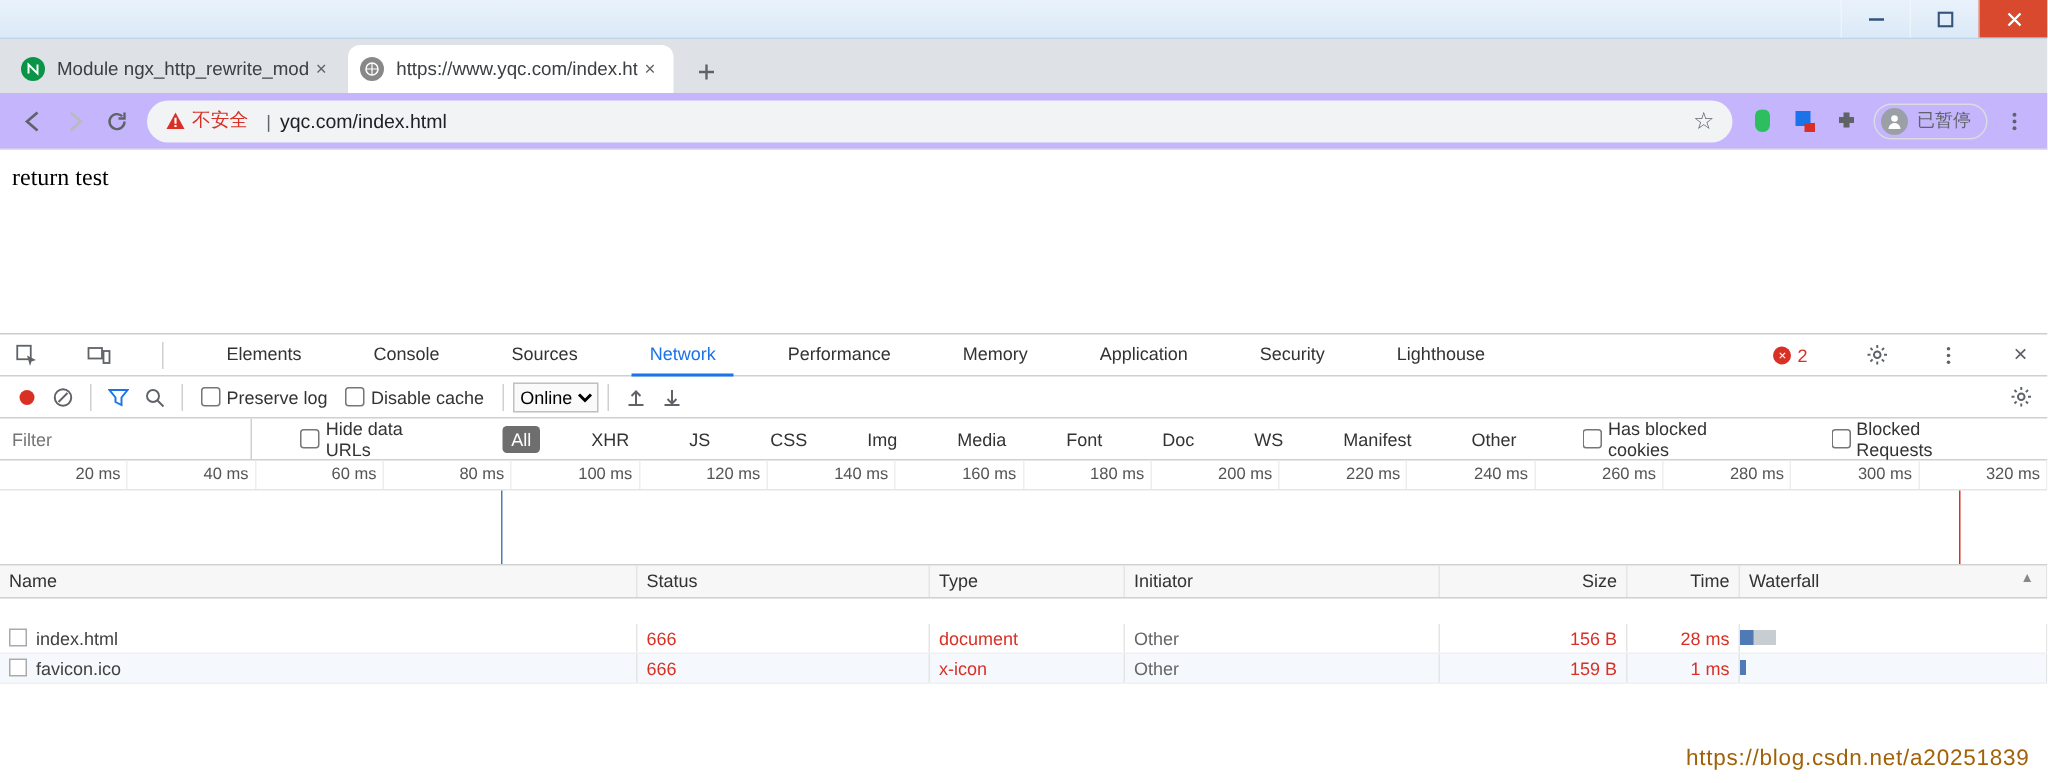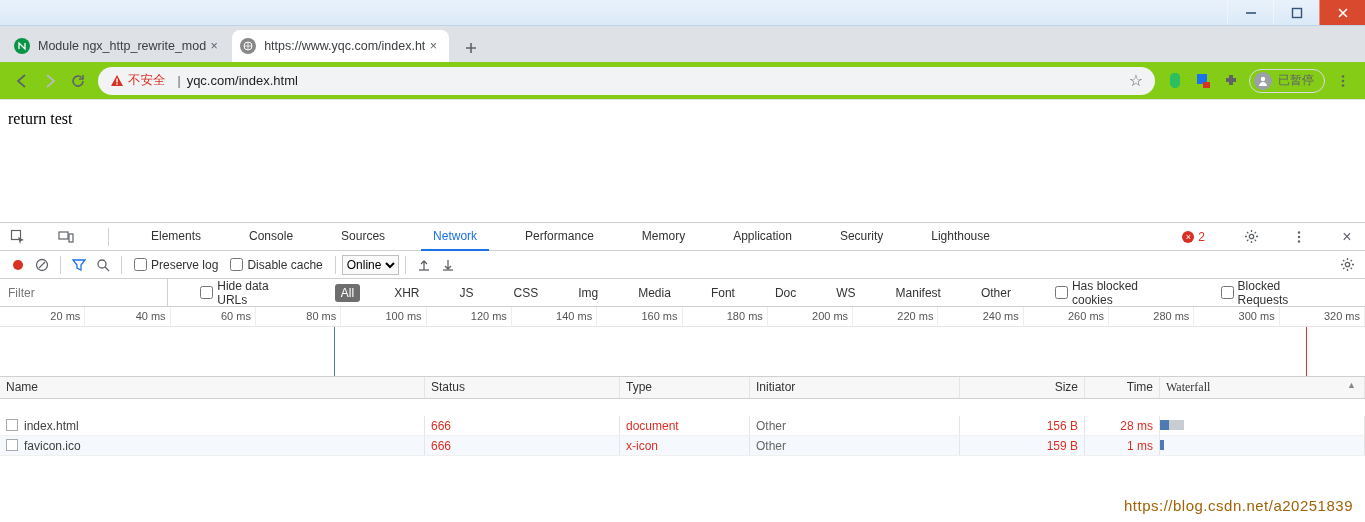--- a/index.html
+++ b/index.html
@@ -19,21 +19,21 @@
   .tabstrip { height:36px; background:#dee1e6; display:flex; align-items:flex-end; padding-left:6px; }
   .btab { height:32px; min-width:210px; max-width:230px; background:#dee1e6; border-top-left-radius:8px; border-top-right-radius:8px;
           display:flex; align-items:center; padding:0 8px; margin-right:2px; font-size:12.5px; color:#3c4043; position:relative;}
   .btab.active { background:#fff; }
   .btab .fav { width:16px; height:16px; margin-right:8px; display:flex; align-items:center; justify-content:center; border-radius:50%;}
   .btab .title { flex:1; white-space:nowrap; overflow:hidden; text-overflow:clip; }
   .btab .tclose { width:16px;height:16px;display:flex;align-items:center;justify-content:center;color:#5f6368;border-radius:50%;}
   .newtab { width:28px;height:28px;margin-left:6px;display:flex;align-items:center;justify-content:center;color:#5f6368;border-radius:50%;}
 
   
-  .addrbar { height:38px; background:#84cc16; display:flex; align-items:center; padding:0 8px; border-bottom:1px solid #e0e0e0;}
+  .addrbar { height:38px; background:#c4b5fd; display:flex; align-items:center; padding:0 8px; border-bottom:1px solid #e0e0e0;}
   .navbtn { width:28px;height:28px;display:flex;align-items:center;justify-content:center;color:#5f6368;border-radius:50%; }
   .navbtn.disabled { color:#b8bbbe; }
   .omnibox { flex:1; height:28px; background:#f1f3f4; border-radius:14px; display:flex; align-items:center; padding:0 12px; margin:0 6px;}
   .omnibox .warn { display:flex; align-items:center; color:#d93025; font-size:12.5px; margin-right:6px;}
   .omnibox .warn svg { margin-right:4px;}
   .omnibox .sep { color:#5f6368; margin:0 6px;}
   .omnibox .url { color:#202124; font-size:13px;}
   .omnibox .spacer { flex:1; }
   .extbtn { width:28px;height:28px;display:flex;align-items:center;justify-content:center;color:#5f6368;}
   .userchip { height:24px; border:1px solid #dadce0; border-radius:12px; display:flex; align-items:center; padding:0 10px 0 4px; font-size:12px; color:#5f6368; margin:0 4px;}
@@ -78,21 +78,21 @@
   .overview { height:70px; border-bottom:1px solid #d0d0d0; position:relative; font-size:11px;}
   .ov-ticks { height:20px; display:flex; border-bottom:1px solid #e5e5e5;}
   .ov-tick { flex:1; text-align:right; padding:3px 4px 0 0; color:#555; border-right:1px solid #eee;}
   .ov-body { position:absolute; left:0; right:0; top:20px; bottom:0;}
   .ov-line { position:absolute; top:0; bottom:0; width:1px;}
 
   
   .ntable { flex:1; display:flex; flex-direction:column; overflow:hidden;gap:17px;}
   .ntable .hdr { display:flex; height:22px; border-bottom:1px solid #d0d0d0; background:#f7f7f7; font-size:12px;}
   .ntable .hdr .cell, .ntable .row .cell { border-right:1px solid #e5e5e5; padding:3px 6px; overflow:hidden; white-space:nowrap;}
-  .c-name{width:425px;} .c-status{width:195px;} .c-type{width:130px;} .c-init{width:210px;} .c-size{width:125px;text-align:right;} .c-time{width:75px;text-align:right;} .c-wf{flex:1; position:relative;font-family:Liberation Serif, serif;}
+  .c-name{width:425px;} .c-status{width:195px;} .c-type{width:130px;} .c-init{width:210px;} .c-size{width:125px;text-align:right;} .c-time{width:75px;text-align:right;} .c-wf{flex:1; position:relative;}
   .ntable .hdr .c-wf::after{content:"▲"; position:absolute; right:8px; top:3px; font-size:9px; color:#888;}
   .ntable .row { display:flex; height:20px; font-size:12px; border-bottom:1px solid #f0f0f0;}
   .ntable .row:nth-child(odd){background:#fff;}
   .ntable .row:nth-child(even){background:#f5f8fc;}
   .ntable .row .c-name{color:#404040; display:flex;align-items:flex-start;}
   .ntable .row .c-name .fileico{width:12px;height:12px;border:1px solid #aaa;margin-right:6px;background:#fff;}
   .ntable .row .c-status, .ntable .row .c-type, .ntable .row .c-size, .ntable .row .c-time{color:#d93025;}
   .ntable .row .c-init{color:#666;}
   .wfbar { position:absolute; top:4px; height:10px; background:#c7cdd1;}
   .wfbar .fg { position:absolute; left:0; top:0; bottom:0; background:#4f7ab3;}

